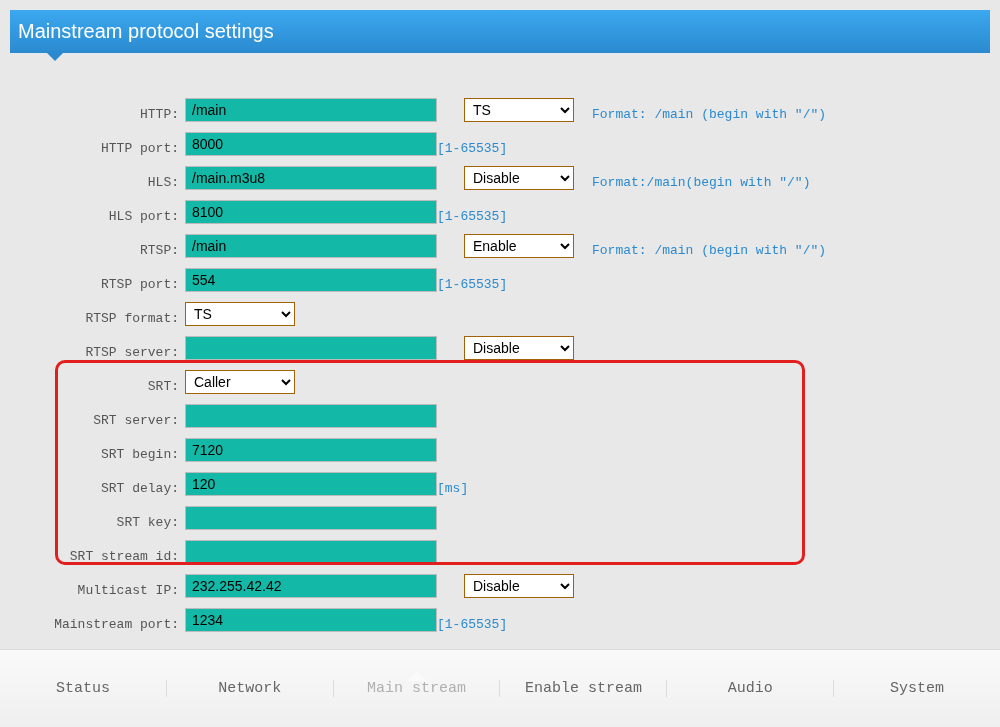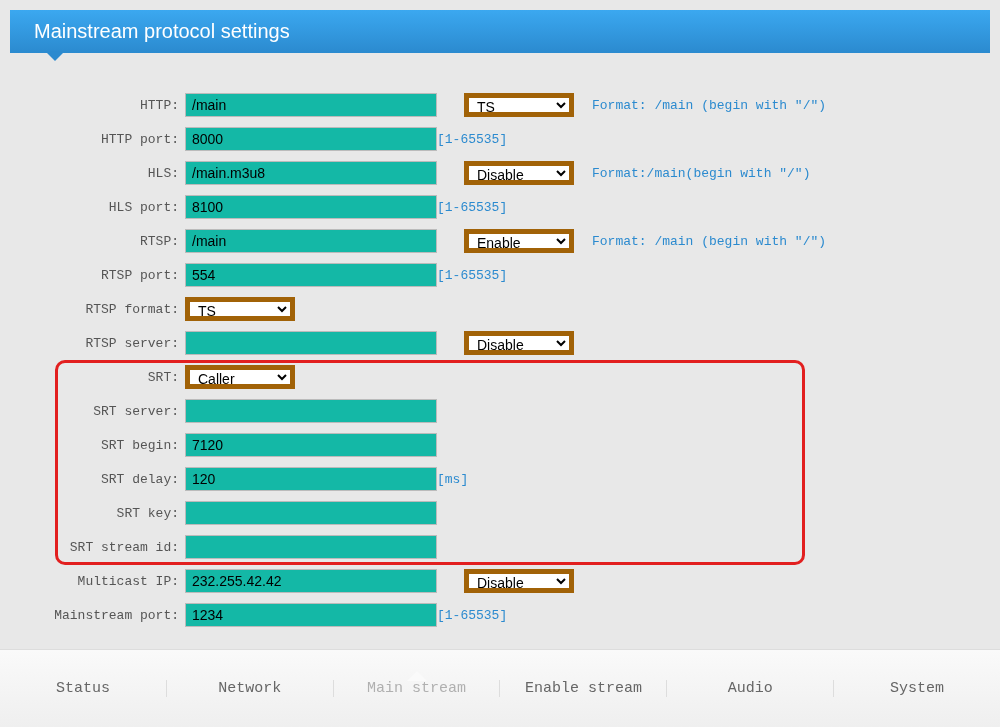--- a/index.html
+++ b/index.html
@@ -11,21 +11,21 @@
       overflow: hidden;
       position: relative;
     }
     .page-container {
       background: #e8e8e8;
       height: 100%;
     }
     .header-bar {
       background: linear-gradient(to bottom, #3ba8f0 0%, #2b8acf 100%);
       color: #ffffff;
-      padding: 10px 24px;
+      padding: 10px 8px;
       font-size: 20px;
       font-weight: 300;
       margin: 10px 10px 0 10px;
       position: relative;
     }
     .header-arrow {
       position: absolute;
       bottom: -8px;
       left: 35px;
       width: 0;
@@ -34,21 +34,21 @@
       border-right: 10px solid transparent;
       border-top: 10px solid #2b8acf;
     }
     .form-area {
       background: #e8e8e8;
       margin: 0 10px;
       padding: 35px 0 0 0;
     }
     .form-row {
       display: flex;
-      align-items: center;
+      align-items: flex-end;
       height: 34px;
       position: relative;
     }
     .row-label {
       width: 175px;
       text-align: right;
       font-family: "Courier New", monospace;
       font-size: 13px;
       color: #555;
       padding-right: 6px;
@@ -58,21 +58,21 @@
       height: 24px;
       border: 1px solid #bbb;
       background: #14b8a6;
       font-size: 14px;
       padding: 0 6px;
       font-family: Arial, sans-serif;
     }
     .row-select {
       width: 110px;
       height: 24px;
-      border: 5px solid #a16207;
+      border: 1px solid #a16207;
       background: #fff;
       font-size: 14px;
       padding: 0 4px;
     }
     .row-select-small {
       width: 110px;
     }
     .select-col {
       margin-left: 27px;
     }

